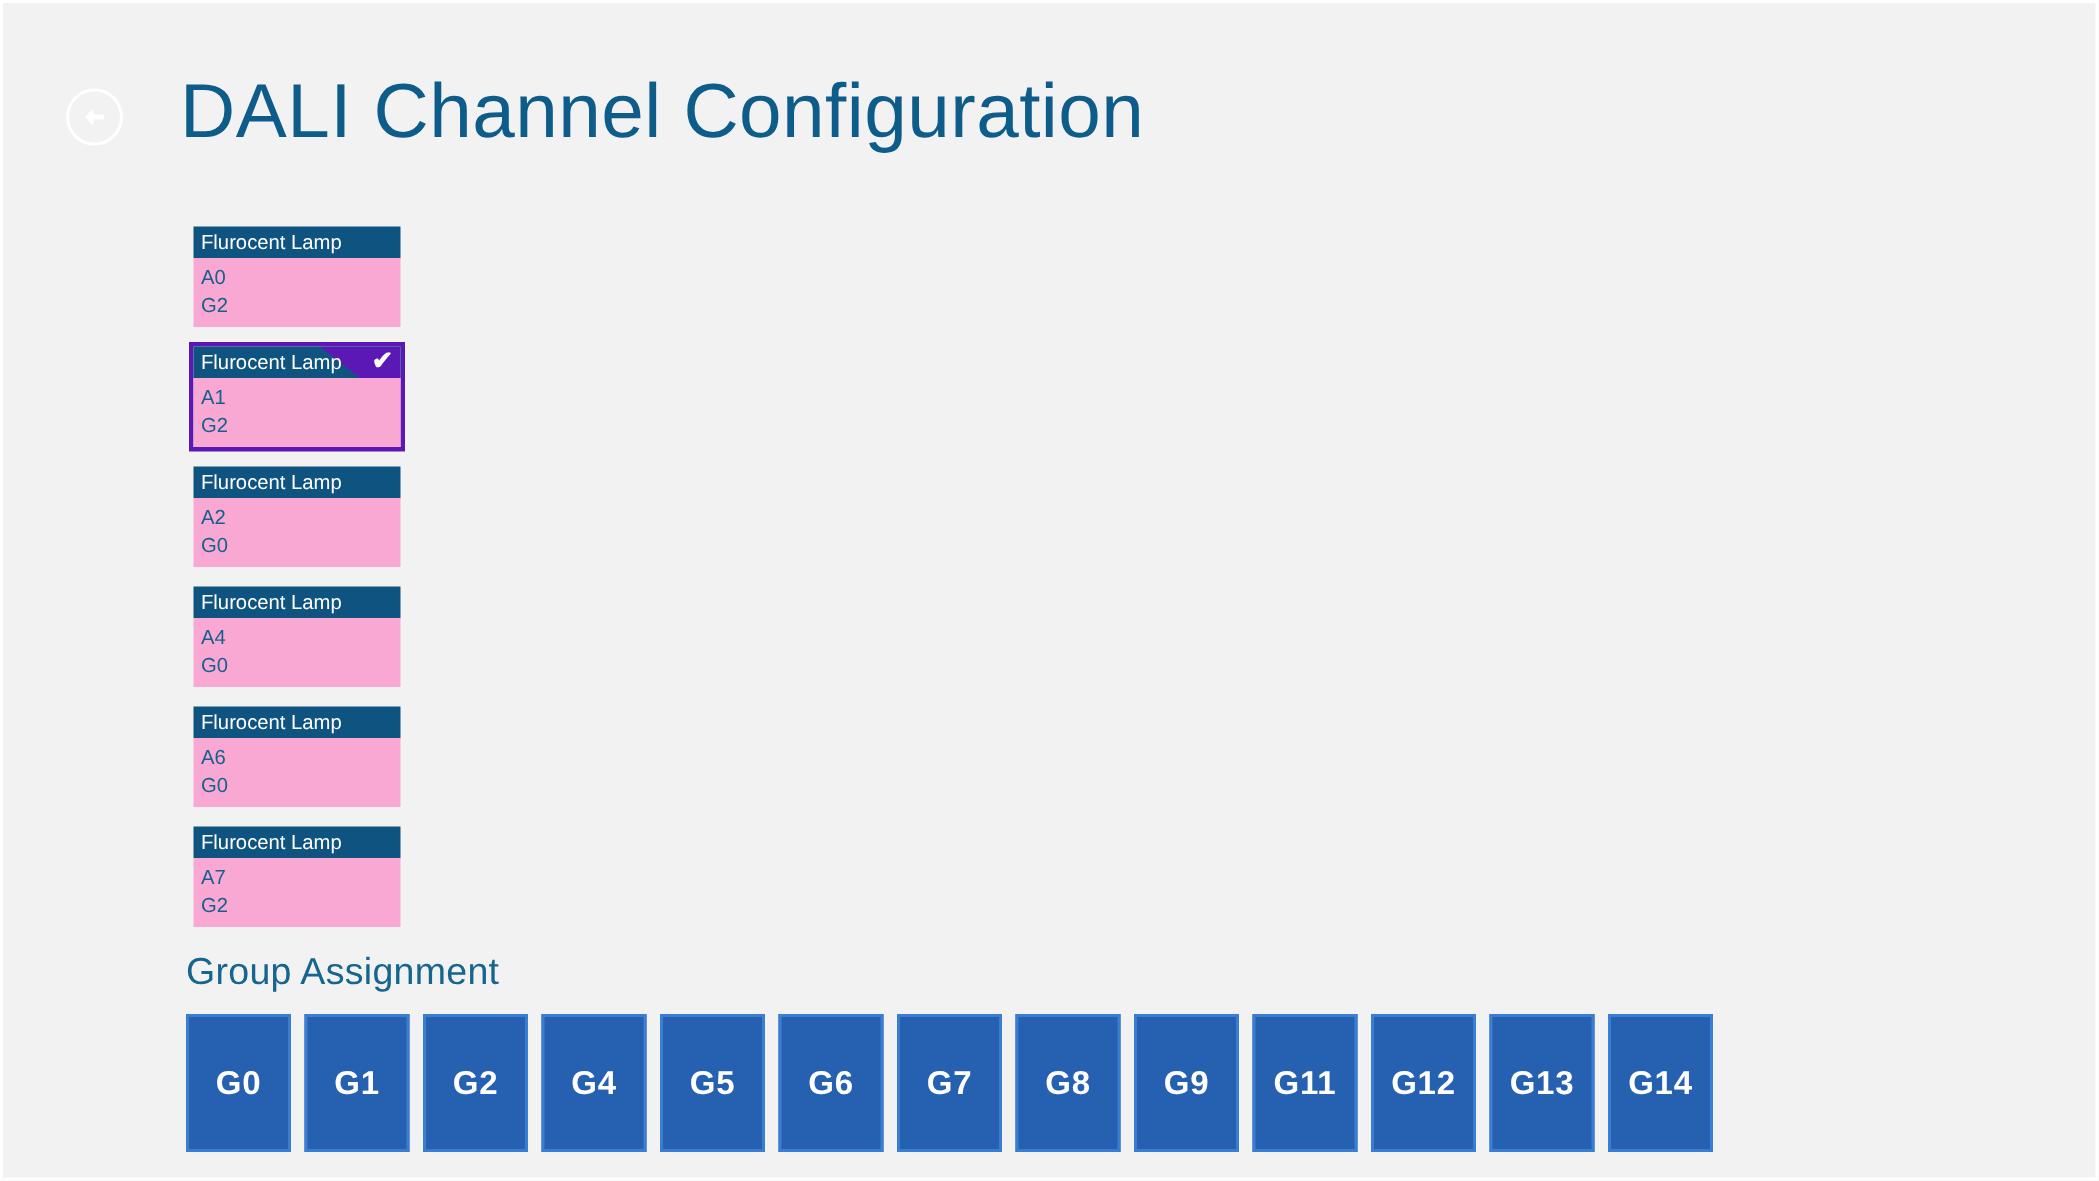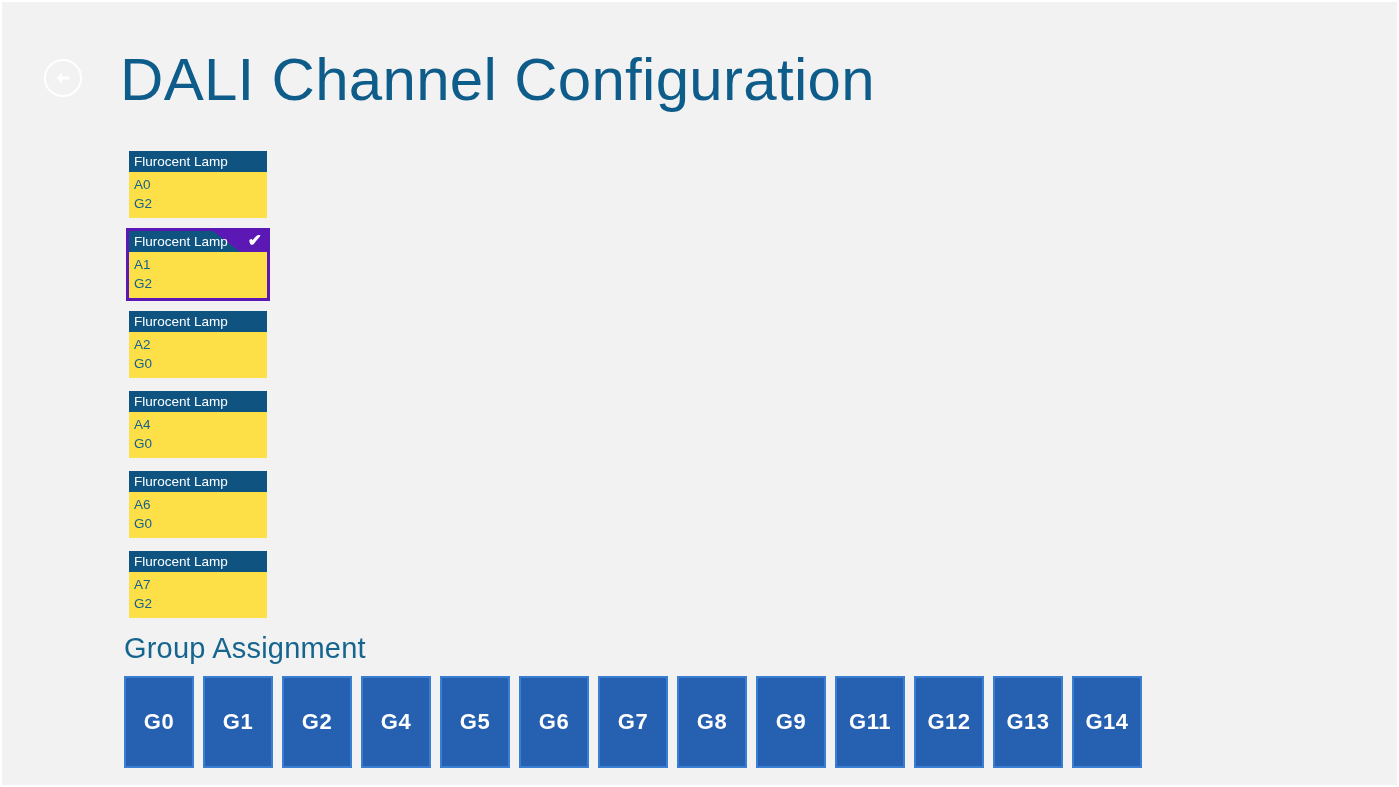--- a/index.html
+++ b/index.html
@@ -40,21 +40,21 @@
   }
   .back-button svg {
     position: absolute;
     left: 7px;
     top: 7px;
   }
   .page-title {
     position: absolute;
     left: 118px;
     top: 43px;
-    font-size: 60px;
+    font-size: 51px;
     font-weight: 300;
     color: #0e5c8a;
     letter-spacing: 0.3px;
     white-space: nowrap;
     line-height: 1.15;
   }
 
   
   .lamp-list {
     position: absolute;
@@ -76,21 +76,21 @@
     font-size: 13.5px;
     font-weight: 400;
     padding: 3px 0 4px 5px;
     height: 21px;
     box-sizing: border-box;
     line-height: 15px;
     position: relative;
     overflow: hidden;
   }
   .lamp-card .card-body {
-    background: #fde047;
+    background: #f9a8d4;
     padding: 3px 18px 5px 5px;
     box-sizing: border-box;
   }
   .lamp-card .card-line {
     color: #16608c;
     font-size: 13.5px;
     line-height: 19px;
     font-weight: 400;
   }
 
@@ -128,21 +128,21 @@
     margin-top: 17px;
   }
 
   
   .group-section {
     position: absolute;
     left: 122px;
     top: 630px;
   }
   .group-title {
-    font-size: 29px;
+    font-size: 25px;
     font-weight: 400;
     color: #15658f;
     letter-spacing: 0.2px;
     line-height: 32px;
     margin: 0 0 12px 0;
   }
   .group-row {
     display: flex;
     gap: 0px;
   }

